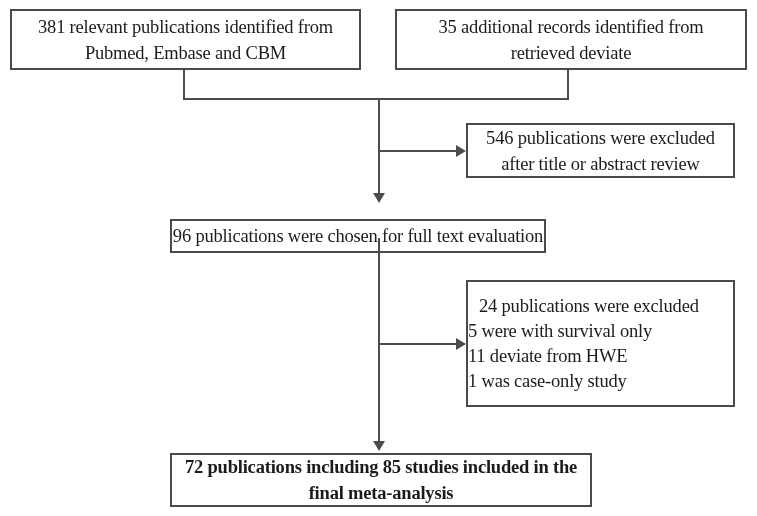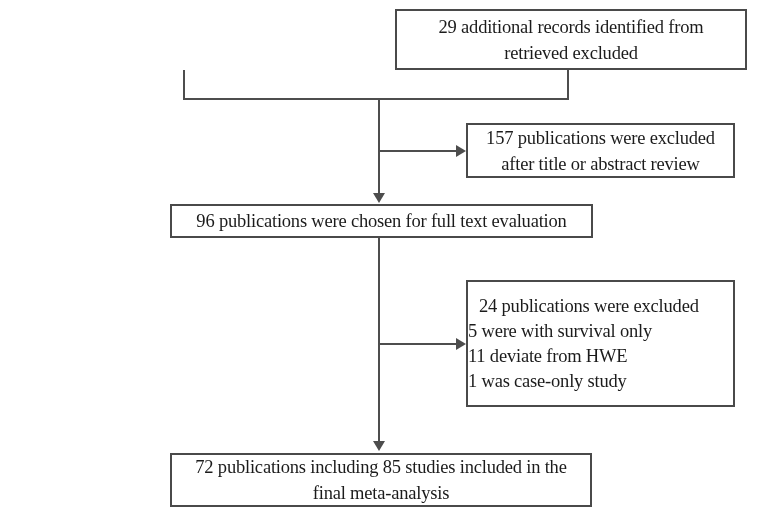--- a/index.html
+++ b/index.html
@@ -63,55 +63,59 @@
     border-top: 6px solid transparent;
     border-bottom: 6px solid transparent;
     border-left: 10px solid #4d4d4d;
   }
 </style>
 </head>
 <body>
 
 <div class="canvas">
 
+  <div class="box center" style="left:10px; top:9px; width:351px; height:61px;">
+    <div class="tline">381 relevant publications identified from</div>
+    <div class="tline">Pubmed, Embase and CBM</div>
+  </div>
 
   <div class="box center" style="left:395px; top:9px; width:352px; height:61px;">
-    <div class="tline">29 additional records identified from</div>
-    <div class="tline">retrieved excluded</div>
+    <div class="tline">35 additional records identified from</div>
+    <div class="tline">retrieved deviate</div>
   </div>
 
   <div class="connector" style="left:183px; top:70px; width:2px; height:30px;"></div>
   <div class="connector" style="left:567px; top:70px; width:2px; height:30px;"></div>
   <div class="connector" style="left:183px; top:98px; width:386px; height:2px;"></div>
   <div class="connector" style="left:378px; top:98px; width:2px; height:96px;"></div>
   <div class="arrowhead down" style="left:373px; top:193px;"></div>
 
   <div class="connector" style="left:378px; top:150px; width:79px; height:2px;"></div>
   <div class="arrowhead right" style="left:456px; top:145px;"></div>
 
   <div class="box center" style="left:466px; top:123px; width:269px; height:55px;">
-    <div class="tline">157 publications were excluded</div>
+    <div class="tline">546 publications were excluded</div>
     <div class="tline">after title or abstract review</div>
   </div>
 
-  <div class="box center" style="left:170px; top:204px; width:423px; height:34px;">
+  <div class="box center" style="left:170px; top:219px; width:376px; height:34px;">
     <div class="tline">96 publications were chosen for full text evaluation</div>
   </div>
 
   <div class="connector" style="left:378px; top:238px; width:2px; height:204px;"></div>
   <div class="arrowhead down" style="left:373px; top:441px;"></div>
 
   <div class="connector" style="left:378px; top:343px; width:79px; height:2px;"></div>
   <div class="arrowhead right" style="left:456px; top:338px;"></div>
 
   <div class="box leftalign" style="left:466px; top:280px; width:269px; height:127px;">
     <div class="tline first">24 publications were excluded</div>
     <div class="tline">5 were with survival only</div>
     <div class="tline">11 deviate from HWE</div>
     <div class="tline">1 was case-only study</div>
   </div>
 
-  <div class="box center" style="left:170px; top:453px; width:422px; height:54px;">
+  <div class="box center" style="left:170px; top:453px; width:422px; height:54px;font-weight:bold;">
     <div class="tline">72 publications including 85 studies included in the</div>
     <div class="tline">final meta-analysis</div>
   </div>
 
 </div>
 
 </body></html>

